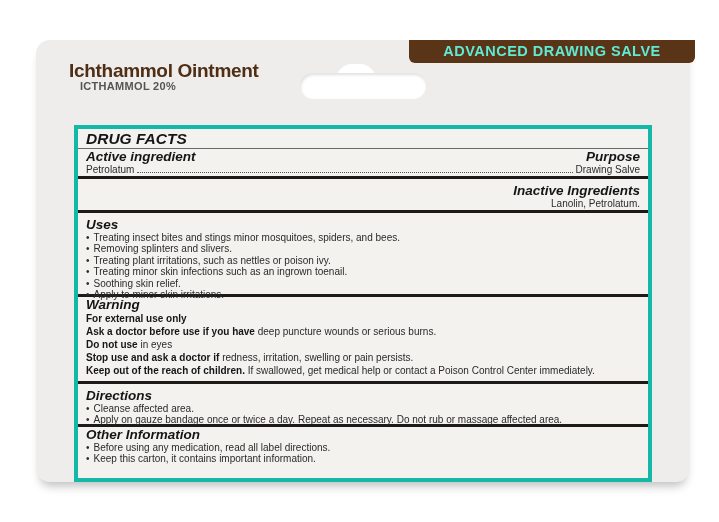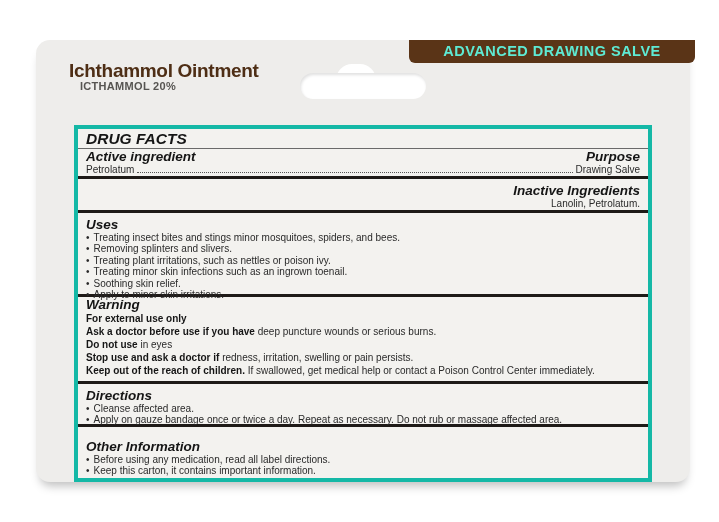--- a/index.html
+++ b/index.html
@@ -99,20 +99,20 @@
     <div class="w-line"><span class="b">Stop use and ask a doctor if</span><span> redness, irritation, swelling or pain persists.</span></div>
     <div class="w-line"><span class="b">Keep out of the reach of children.</span><span> If swallowed, get medical help or contact a Poison Control Center immediately.</span></div>
   </div>
   <div class="sec" style="height:43px; padding-top:4px;">
     <div class="h">Directions</div>
     <ul class="t">
       <li>Cleanse affected area.</li>
       <li>Apply on gauze bandage once or twice a day. Repeat as necessary. Do not rub or massage affected area.</li>
     </ul>
   </div>
-  <div class="sec" style="padding-top:12px;">
+  <div class="sec" style="padding-top:0;">
     <div class="h">Other Information</div>
     <ul class="t">
       <li>Before using any medication, read all label directions.</li>
       <li>Keep this carton, it contains important information.</li>
     </ul>
   </div>
 </div>
 
 </body></html>

